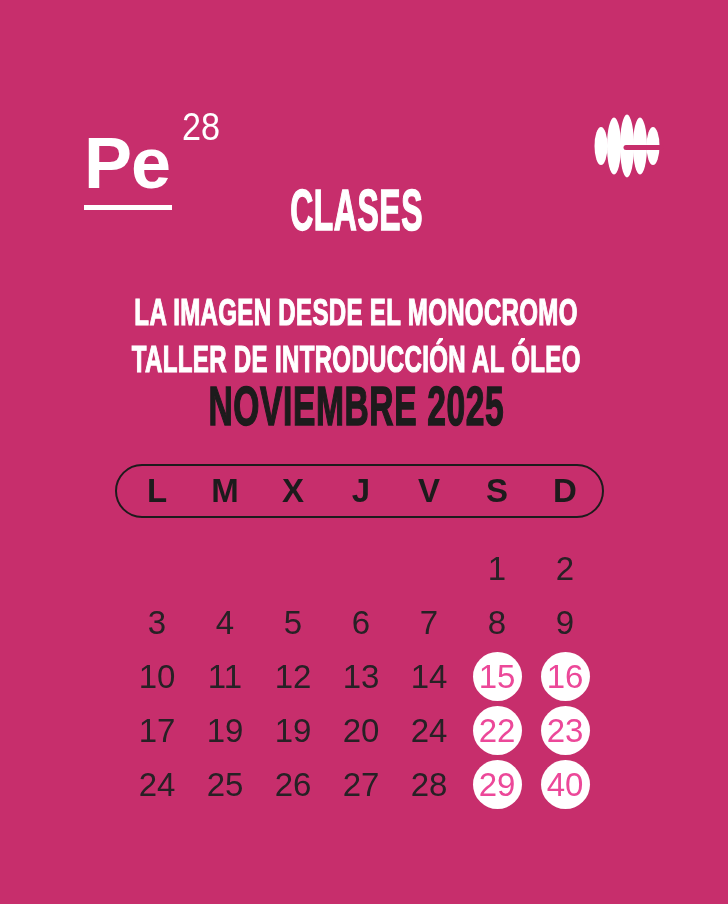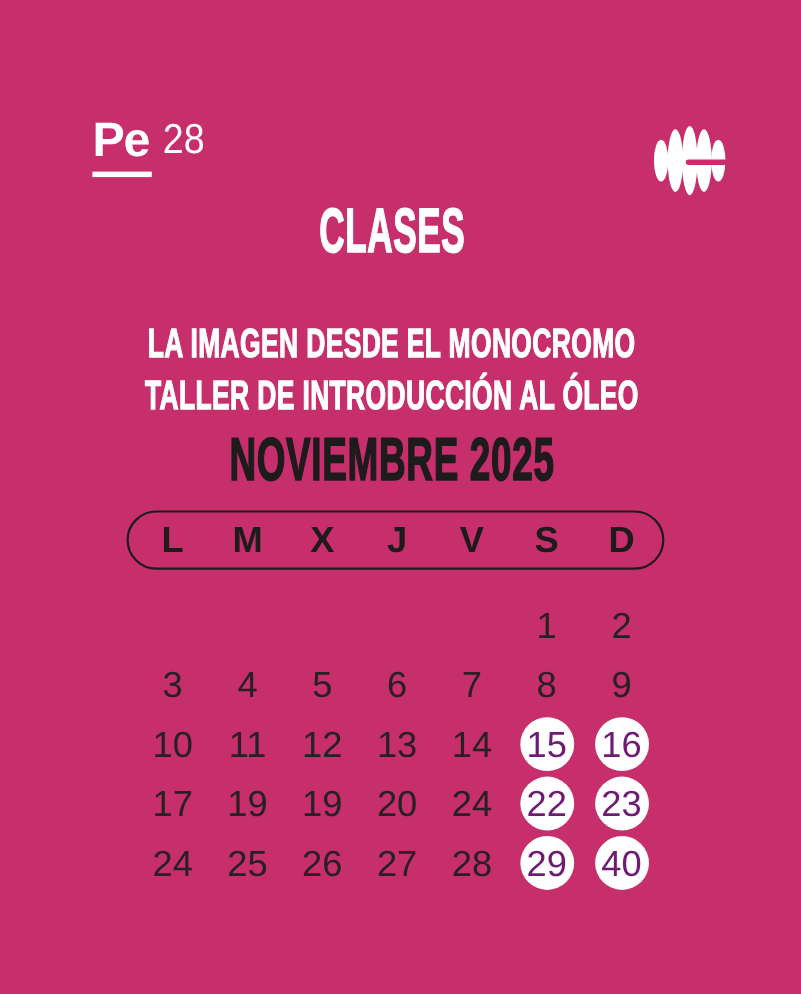--- a/index.html
+++ b/index.html
@@ -19,25 +19,26 @@
     width:728px;height:904px;
     background:var(--bg);
   }
   
   .logo{
     position:absolute;left:84px;top:106px;
     color:var(--light);
     display:flex;align-items:flex-start;
   }
   .logo-pe{
-    font-size:44px;line-height:1;font-weight:700;
+    font-size:72px;line-height:1;font-weight:700;
     letter-spacing:-1px;
     padding:0 2px 6px 0;
     border-bottom:5px solid var(--light);
     display:inline-block;
+    margin-top:21px;
   }
   .logo-sup{
     font-size:38px;line-height:1;font-weight:400;
     margin-left:10px;margin-top:2px;
     display:inline-block;
     transform:scaleX(.9);transform-origin:left top;
   }
   
   .brand-icon{
     position:absolute;left:590px;top:104px;
@@ -60,21 +61,21 @@
     transform:scaleX(.56);
     -webkit-text-stroke:1.5px var(--light);
   }
   .subtitle{top:254px;margin-top:35px;}
   .subtitle .condensed{
     font-size:37px;line-height:47px;color:var(--light);
     letter-spacing:.5px;
     transform:scaleX(.65);
     -webkit-text-stroke:1.2px var(--light);
   }
-  .month{top:390px;}
+  .month{top:379px;}
   .month .condensed{
     font-size:55px;line-height:1;color:var(--ink);
     letter-spacing:1px;
     transform:scaleX(.61);
     -webkit-text-stroke:1.5px var(--ink);
   }
   
   .weekday-pill{
     position:absolute;left:115px;top:464px;
     width:489px;height:54px;
@@ -102,21 +103,21 @@
     display:flex;align-items:center;justify-content:center;
   }
   .day-num{
     font-size:33px;font-weight:400;color:#272125;
     line-height:1;
   }
   .day-num.circled{
     width:49px;height:49px;border-radius:50%;
     background:var(--light);
     display:flex;align-items:center;justify-content:center;
-    color:#701a75;
+    color:#ec4899;
   }
 </style>
 </head>
 <body>
 
 <div class="poster">
 
   <div class="logo">
     <span class="logo-pe">Pe</span>
     <span class="logo-sup">28</span>

